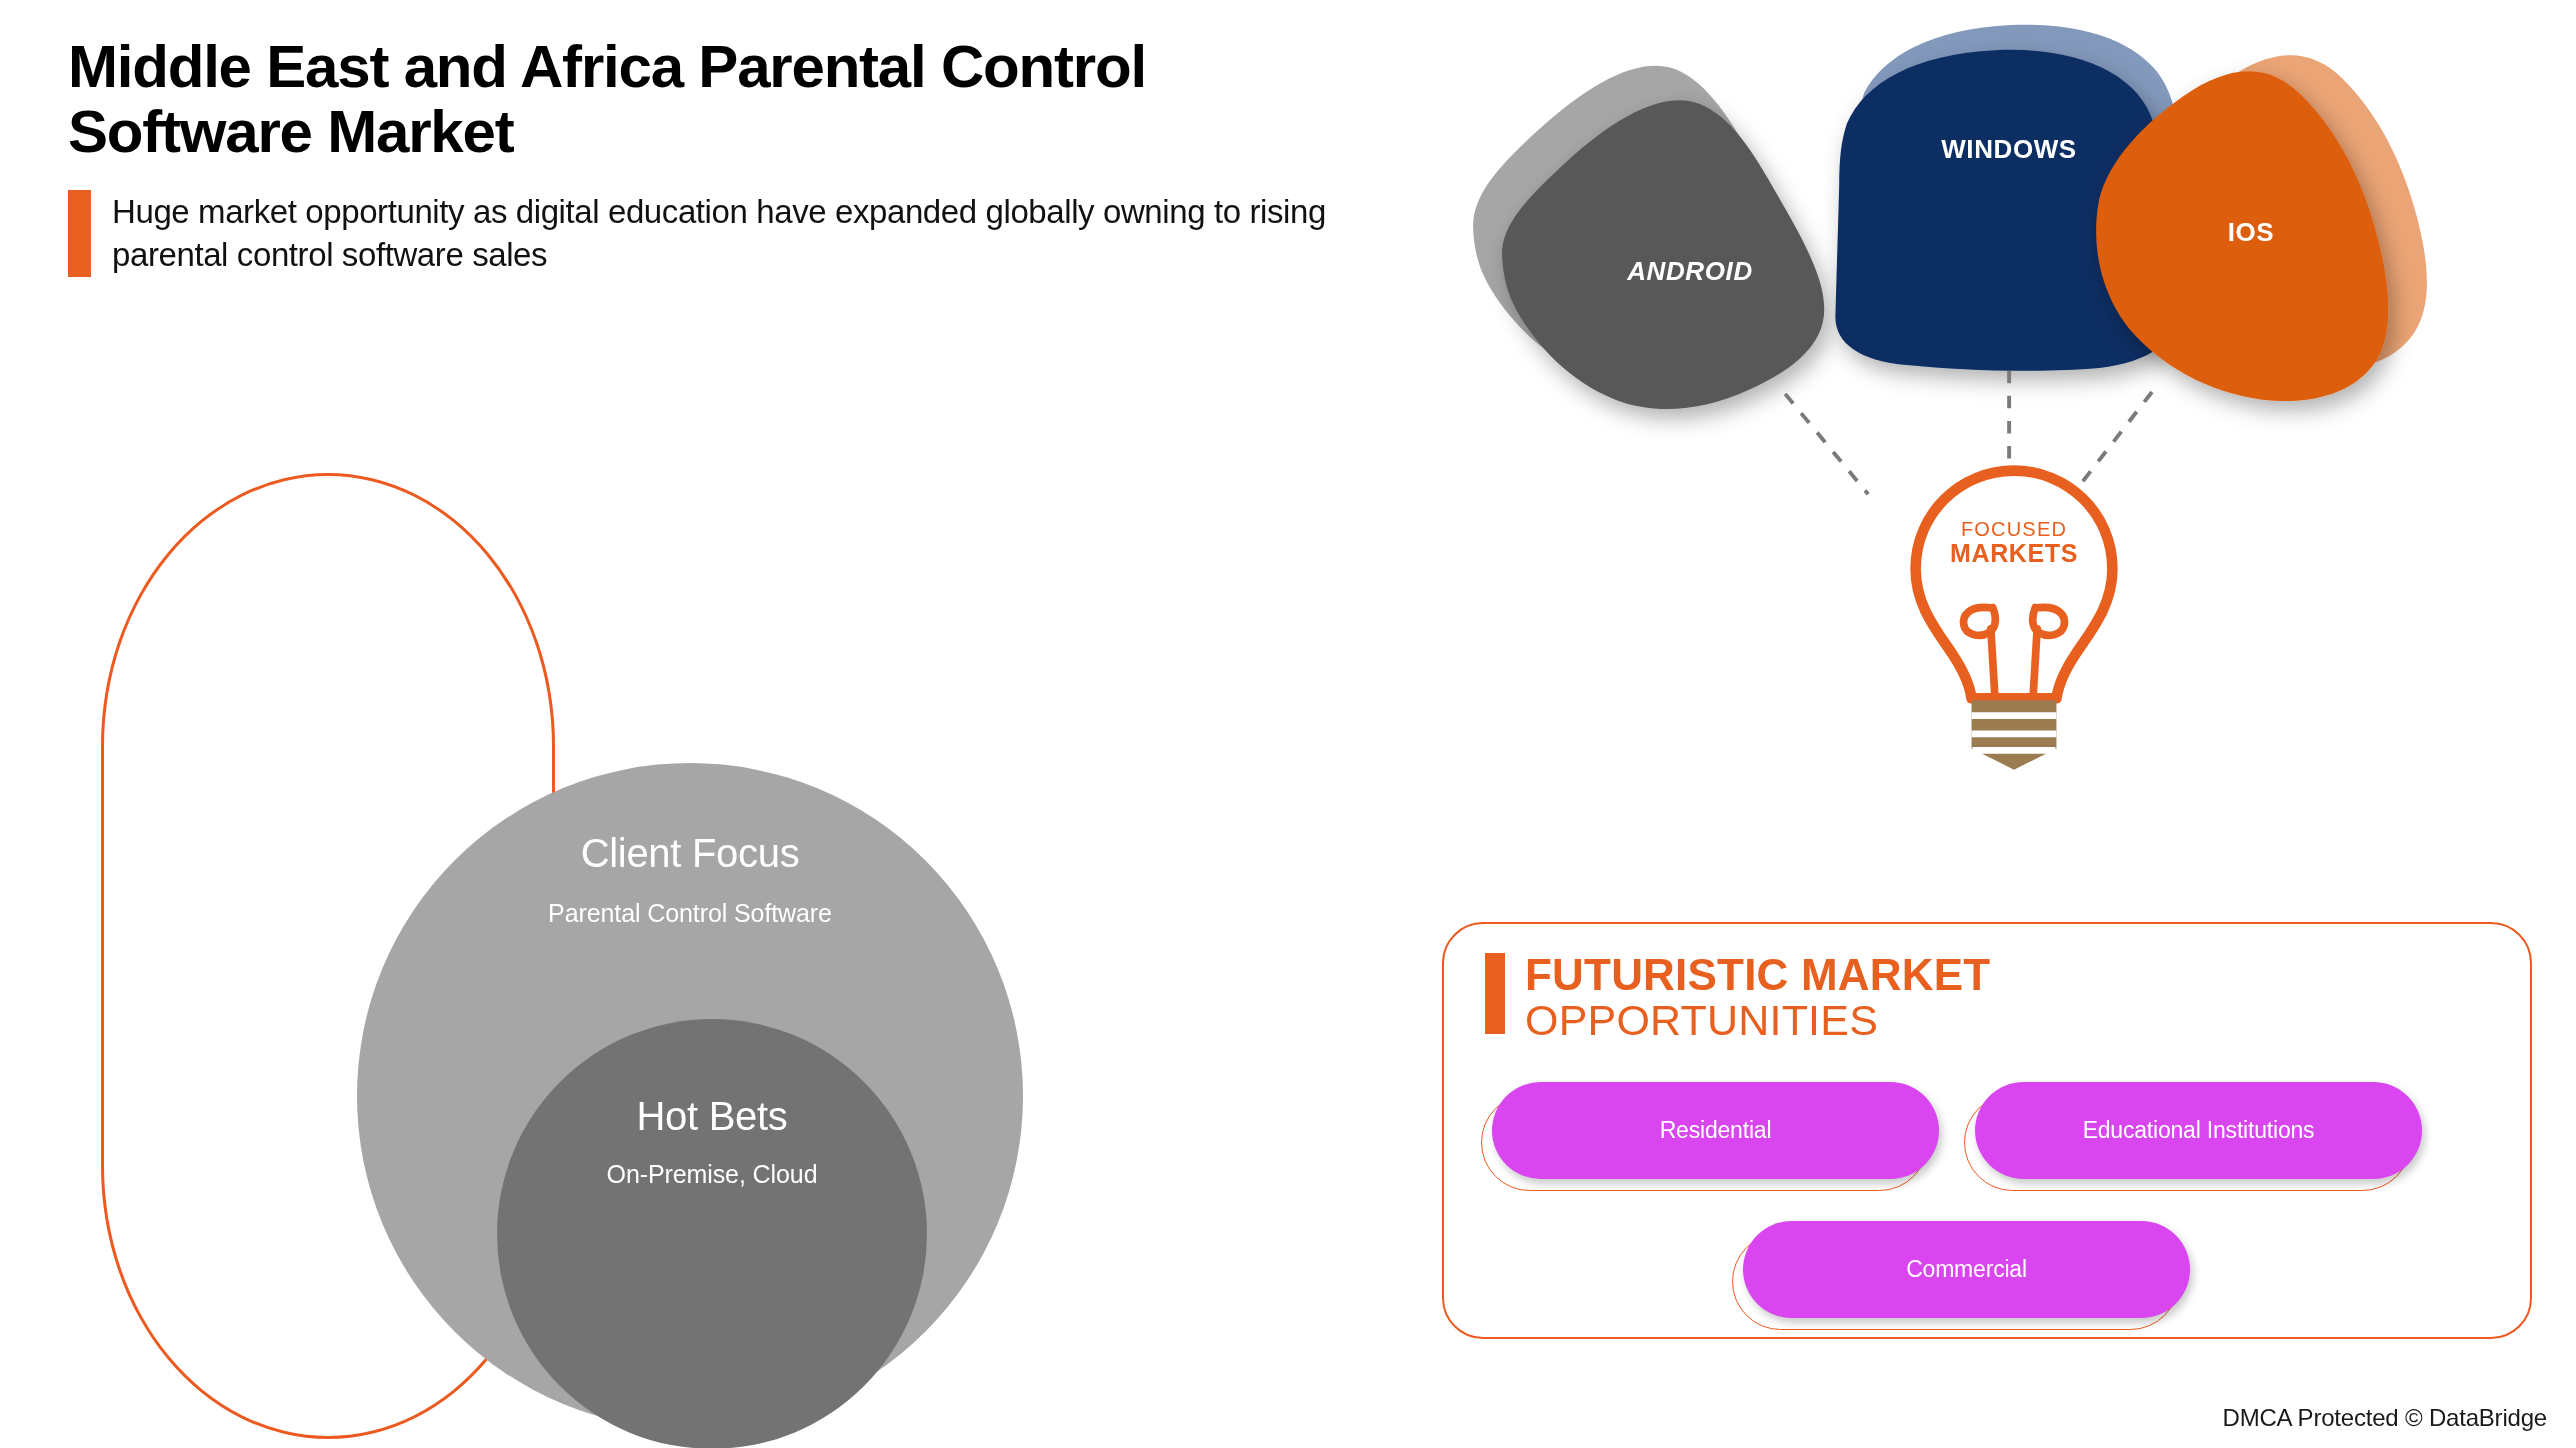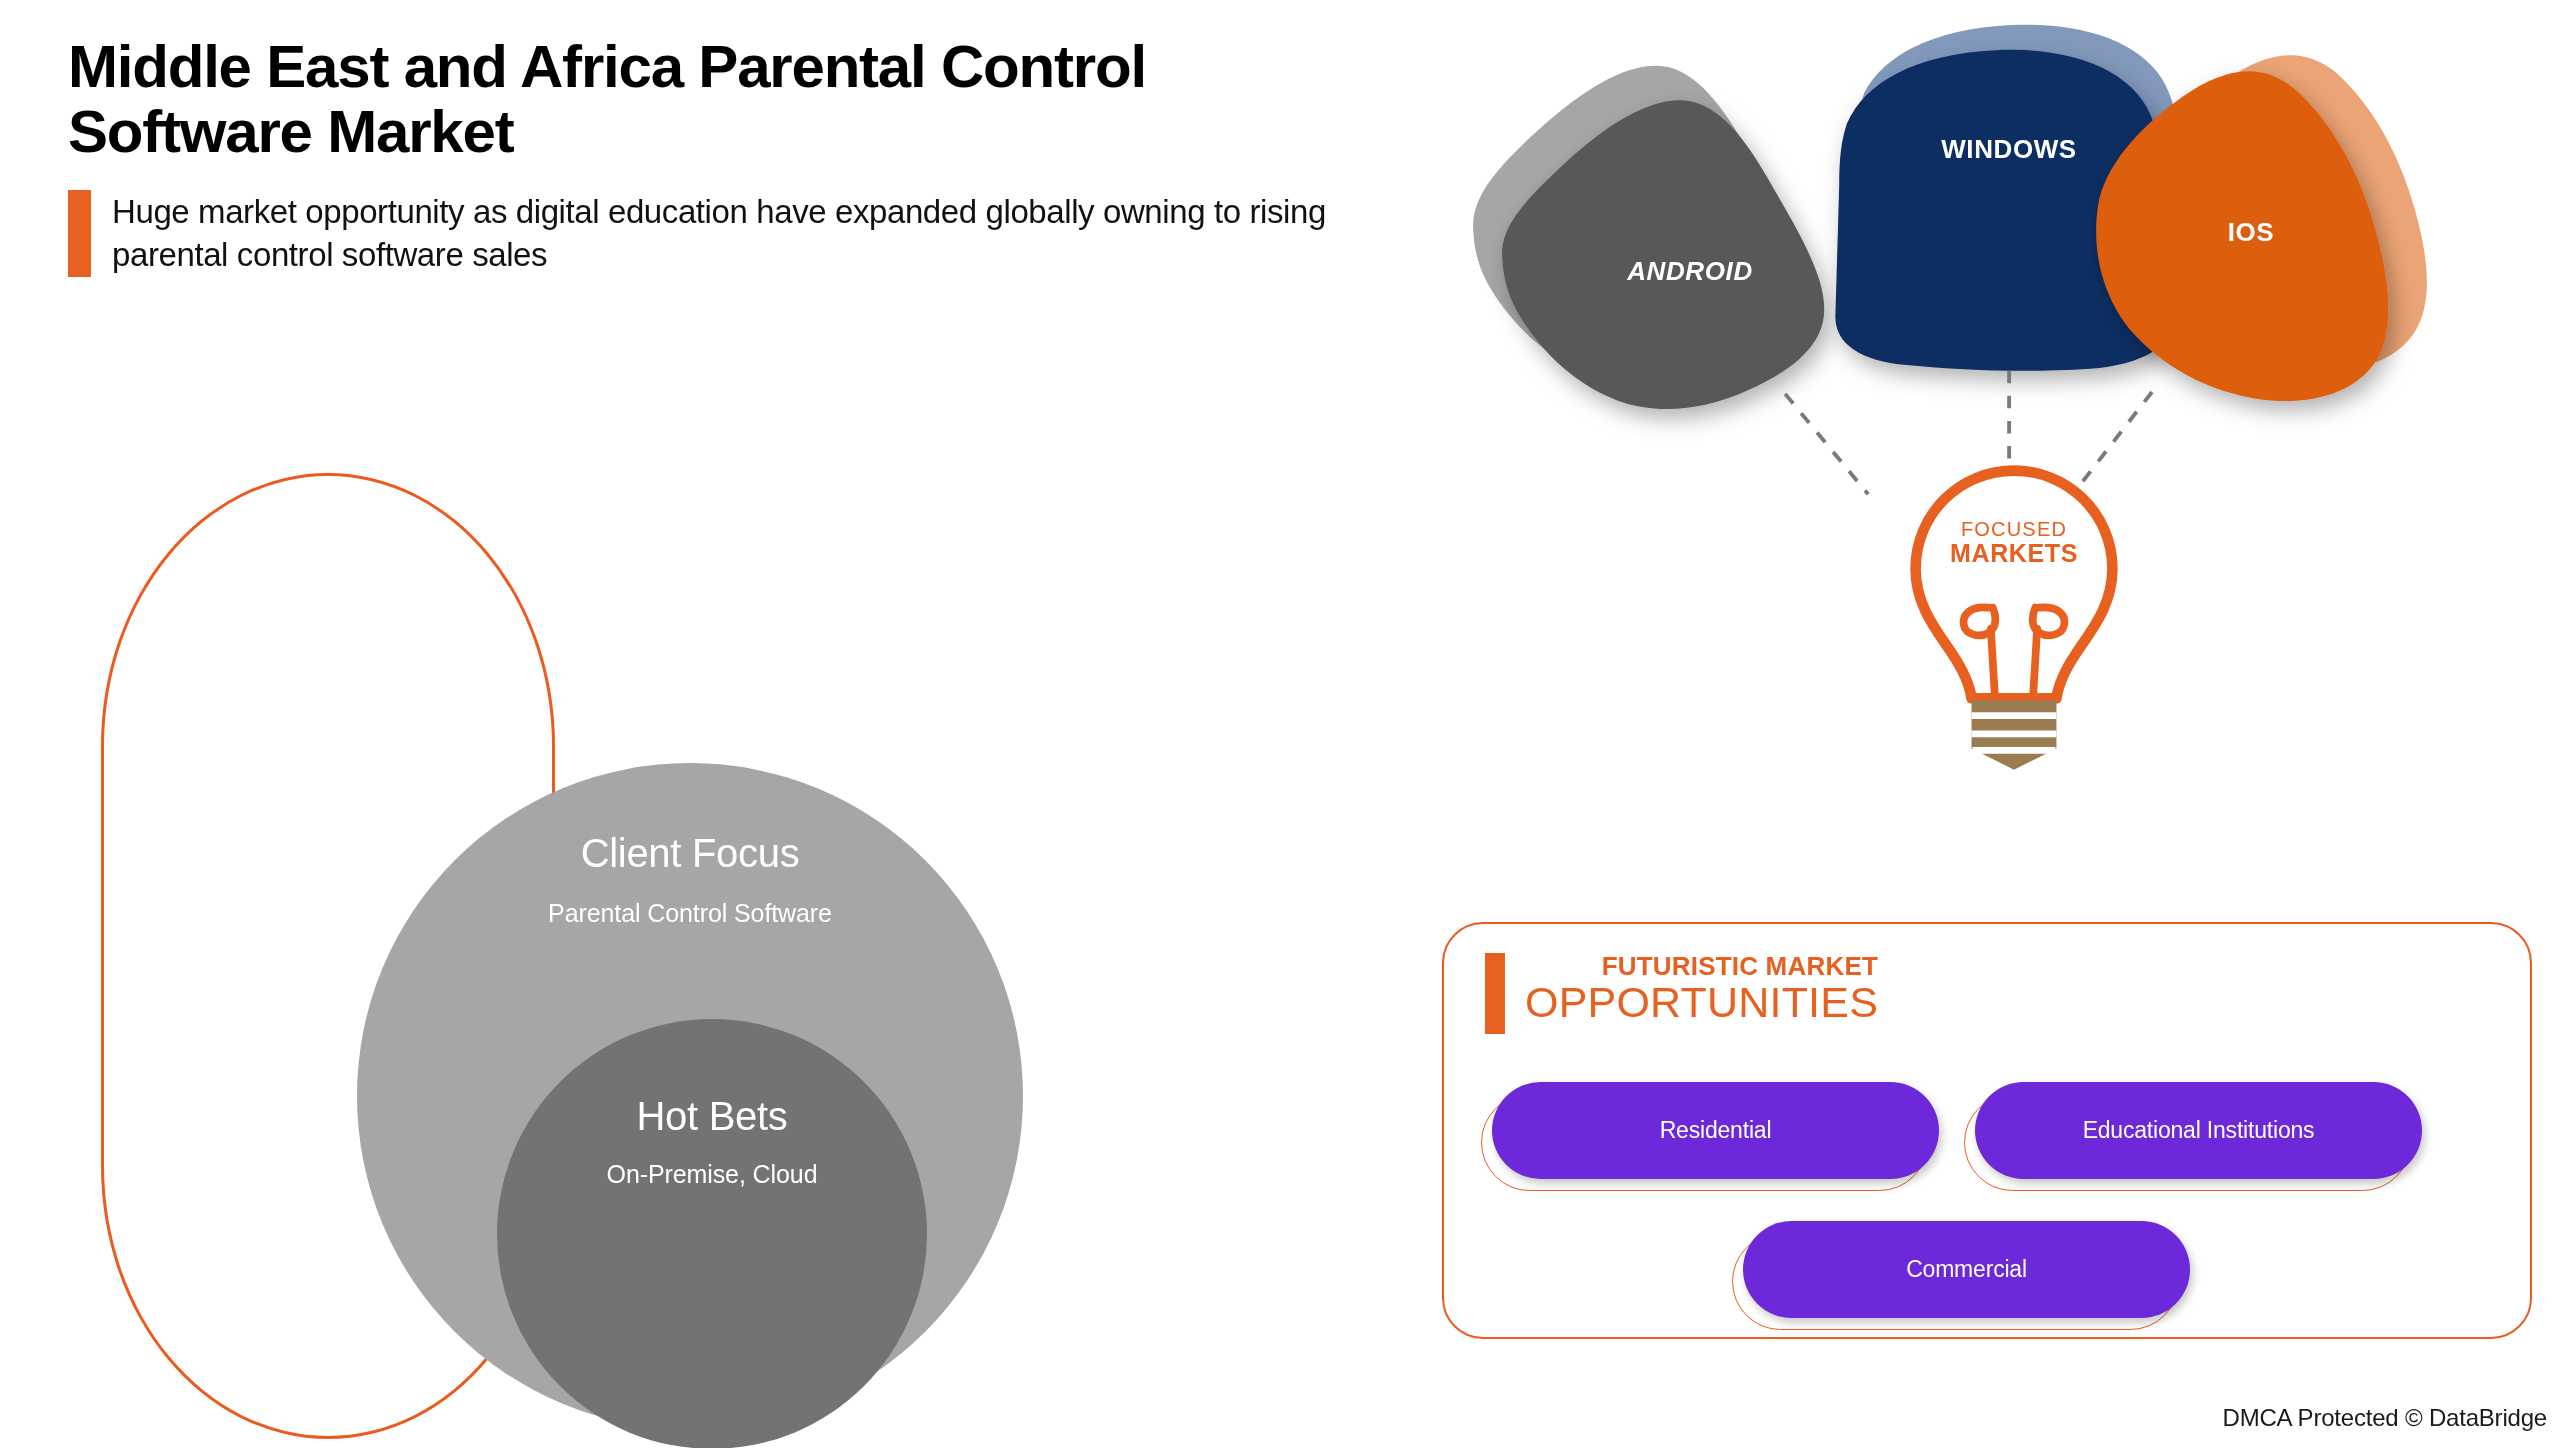--- a/index.html
+++ b/index.html
@@ -199,21 +199,21 @@
     width: 20px;
     height: 81px;
     background: #E8601F;
     margin-right: 20px;
   }
   #opp-heading-text { line-height: 1; }
   #opp-line1 {
     display: block;
     color: #E8601F;
     font-weight: bold;
-    font-size: 26px;
+    font-size: 44px;
     letter-spacing: 0.2px;
     line-height: 1.0;
     text-align: right;
   }
   #opp-line2 {
     display: block;
     color: #E8601F;
     font-weight: normal;
     font-size: 43px;
     letter-spacing: 0.2px;
@@ -230,21 +230,21 @@
     height: 100%;
     border: 1.9px solid #ED5A1F;
     border-radius: 965px;
     box-sizing: border-box;
   }
   .pill-body {
     position: absolute;
     left: 0; top: 0;
     width: 100%;
     height: 100%;
-    background: #6d28d9;
+    background: #d946ef;
     border-radius: 965px;
     display: flex;
     align-items: center;
     justify-content: center;
     box-shadow: 2.9px 4.8px 8.7px rgba(0,0,0,0.22);
   }
   .pill-label {
     color: #ffffff;
     font-size: 23px;
     letter-spacing: -0.2px;

